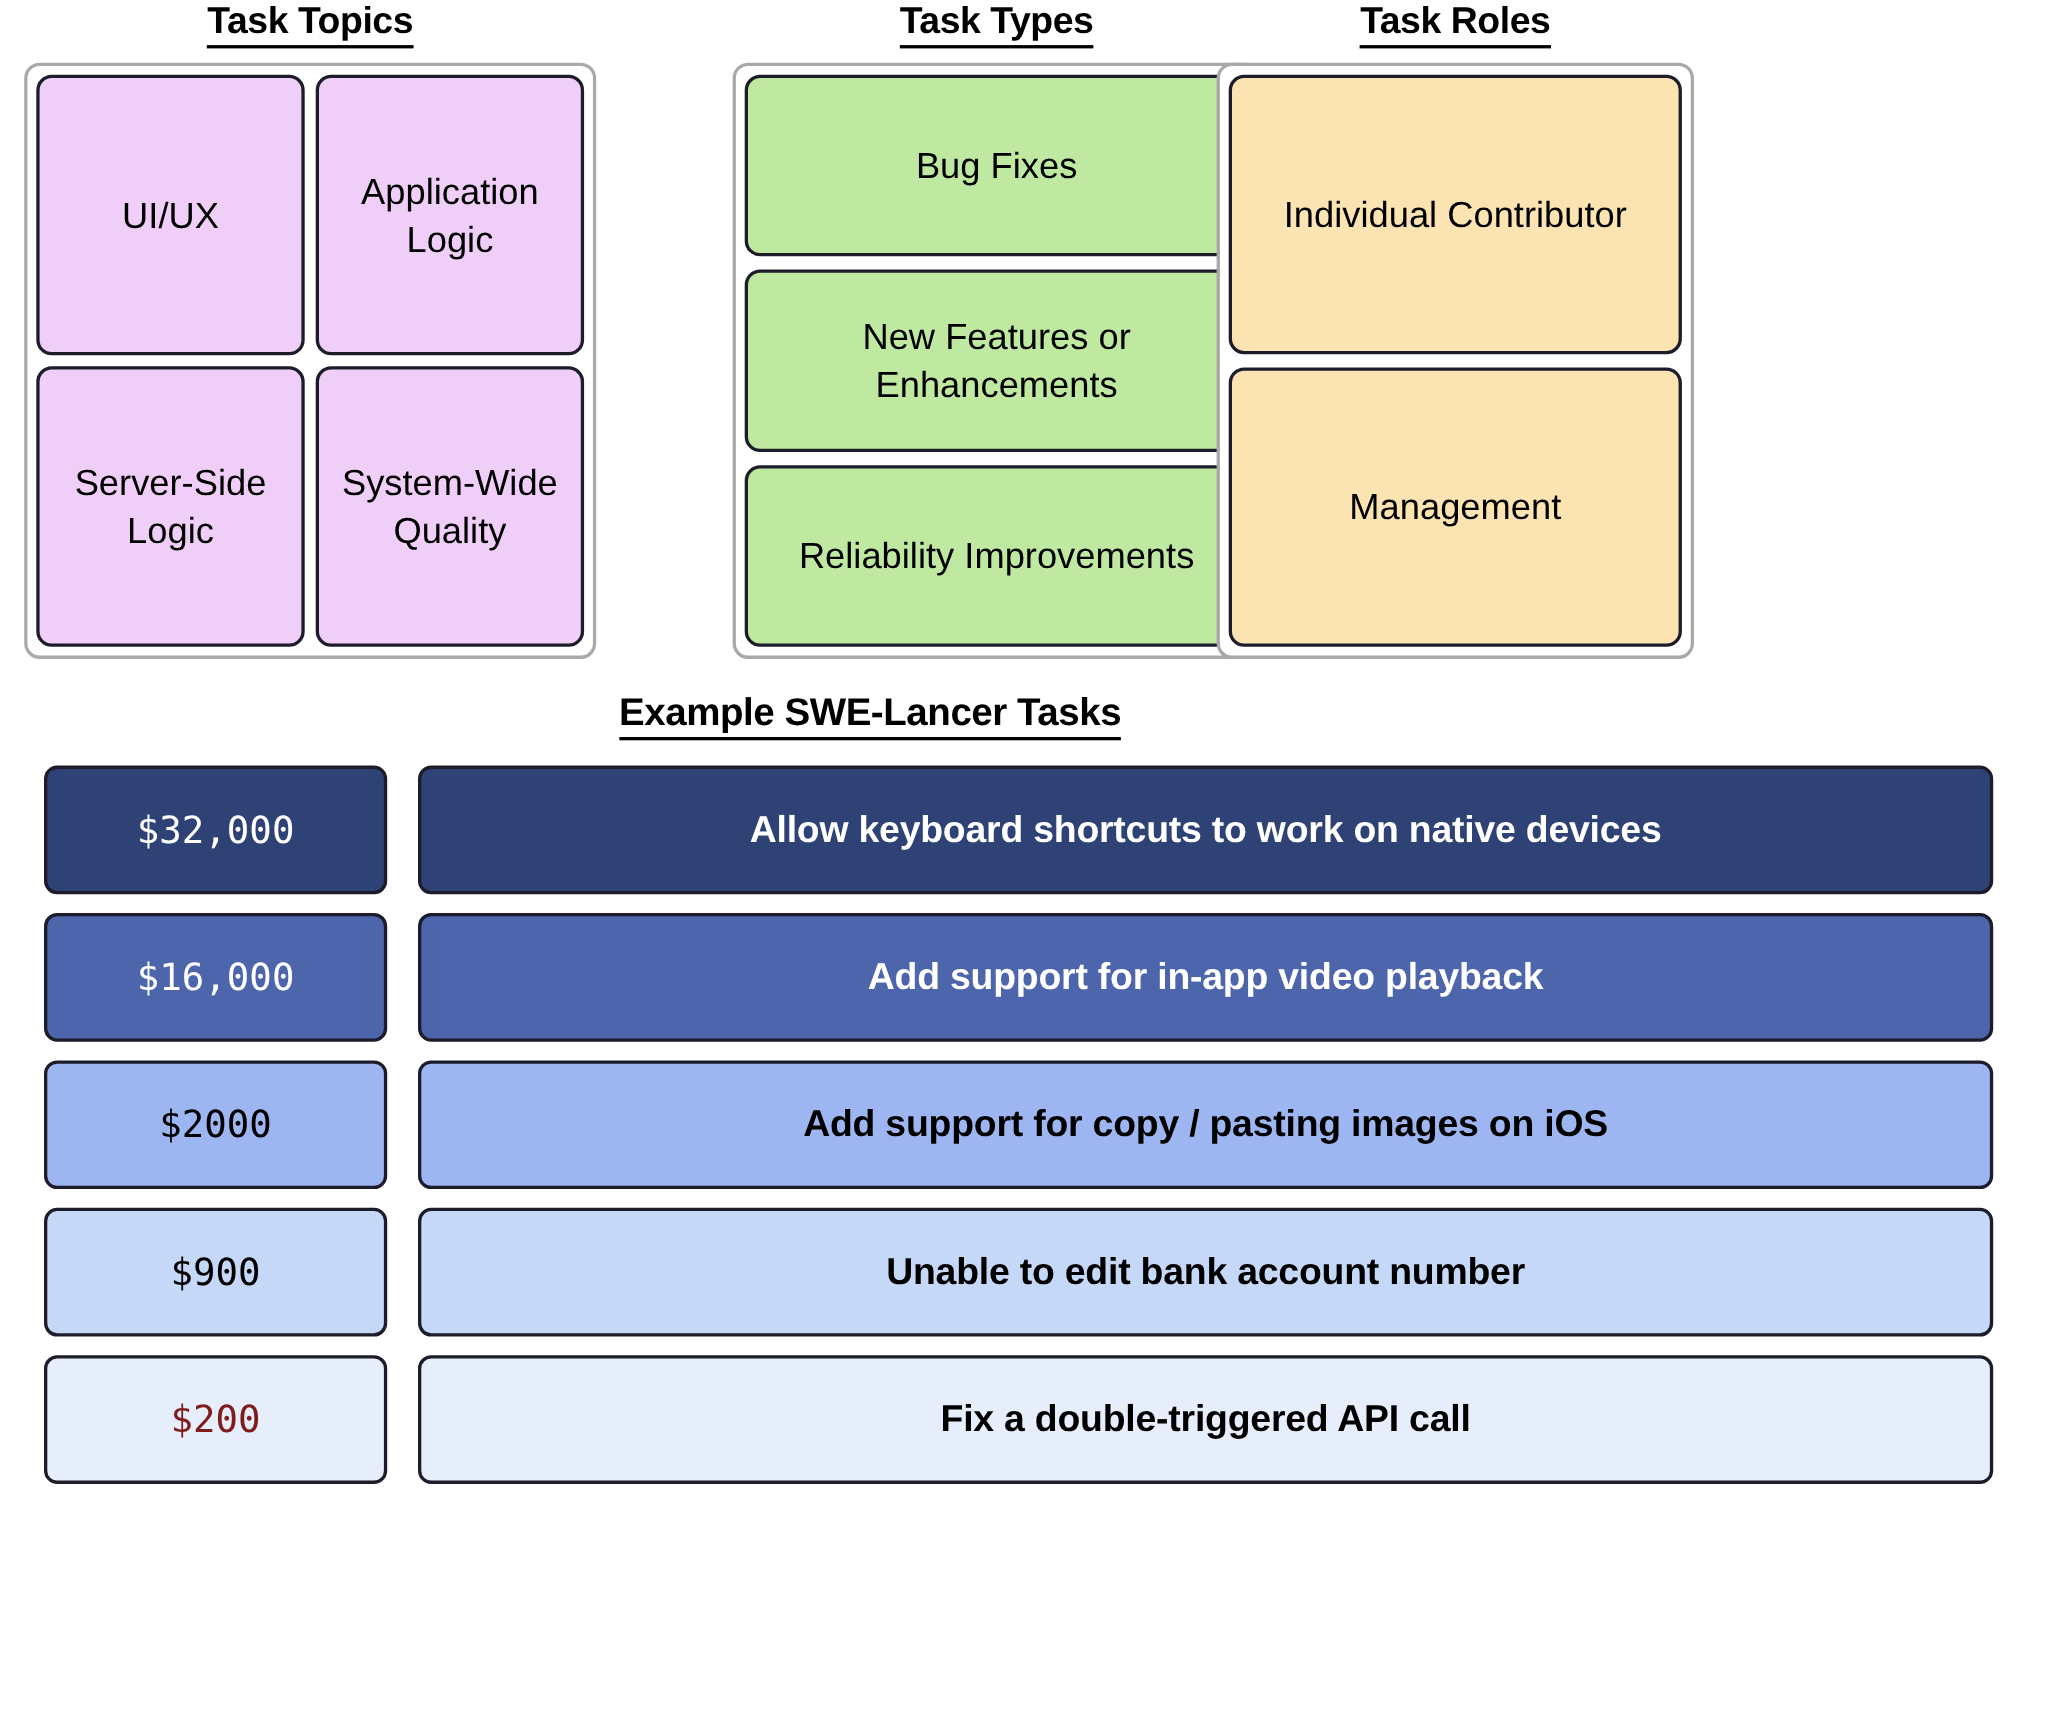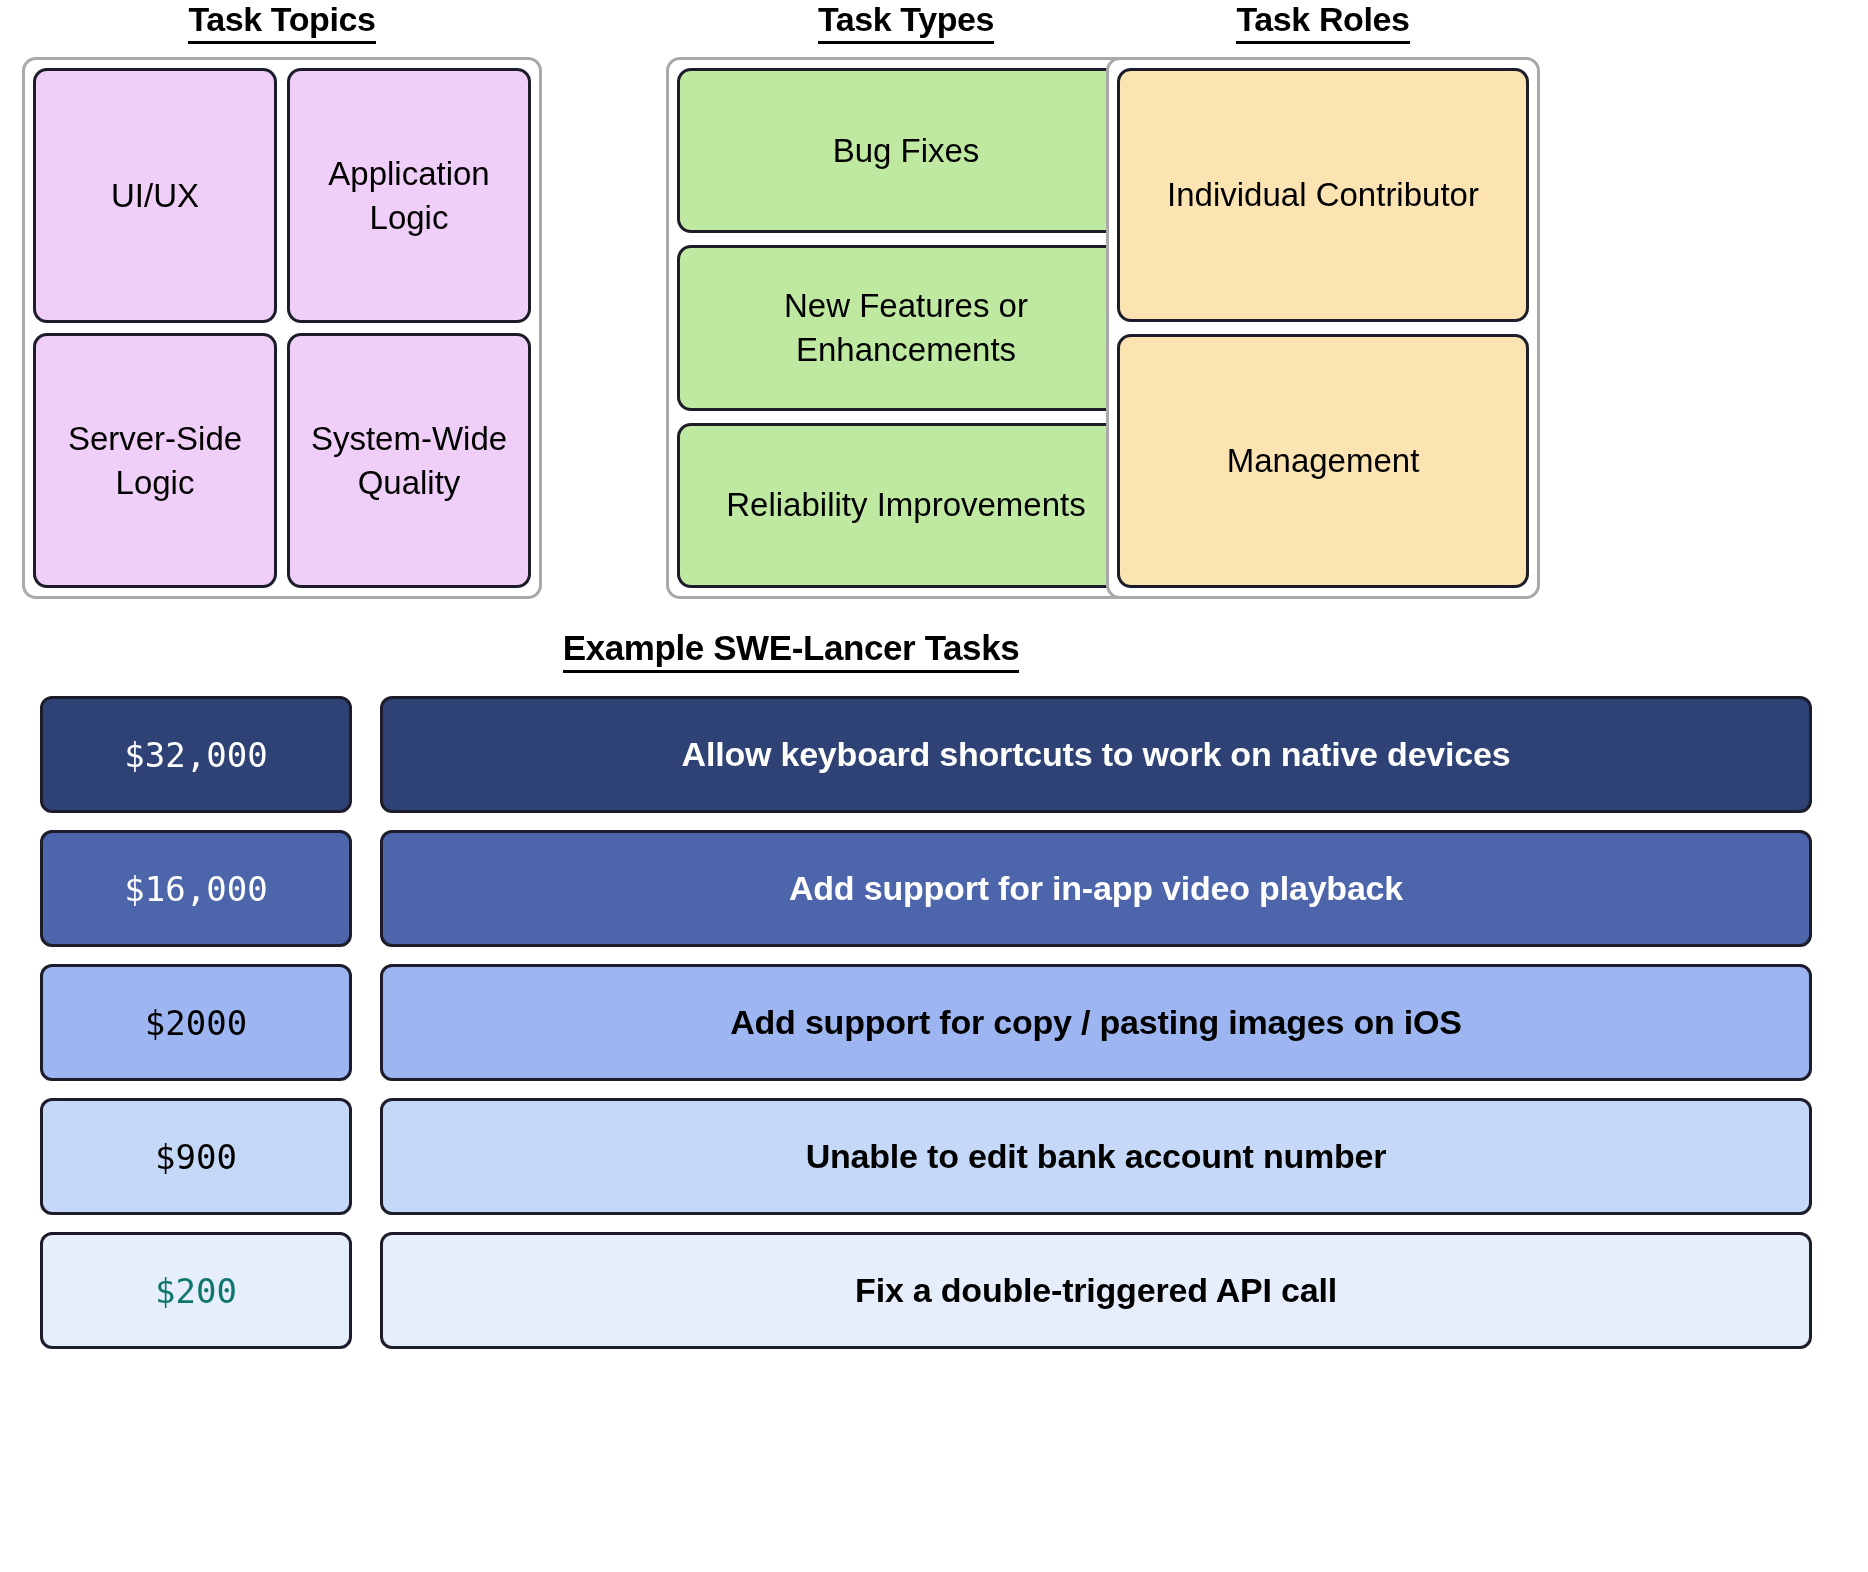--- a/index.html
+++ b/index.html
@@ -228,20 +228,20 @@
   <div class="task-row">
     <div class="price-pill" style="background:#c5d8f7; color:#000000;">
         <span>$900</span>
       </div>
     <div class="task-bar" style="background:#c5d8f7; color:#000000;">
         <span>Unable to edit bank account number</span>
       </div>
   </div>
 
   <div class="task-row">
-    <div class="price-pill" style="background:#e6eefb; color:#0f766e;">
+    <div class="price-pill" style="background:#e6eefb; color:#7f1d1d;">
         <span>$200</span>
       </div>
     <div class="task-bar" style="background:#e6eefb; color:#000000;">
         <span>Fix a double-triggered API call</span>
       </div>
   </div>
 </div>
 
 </body></html>

